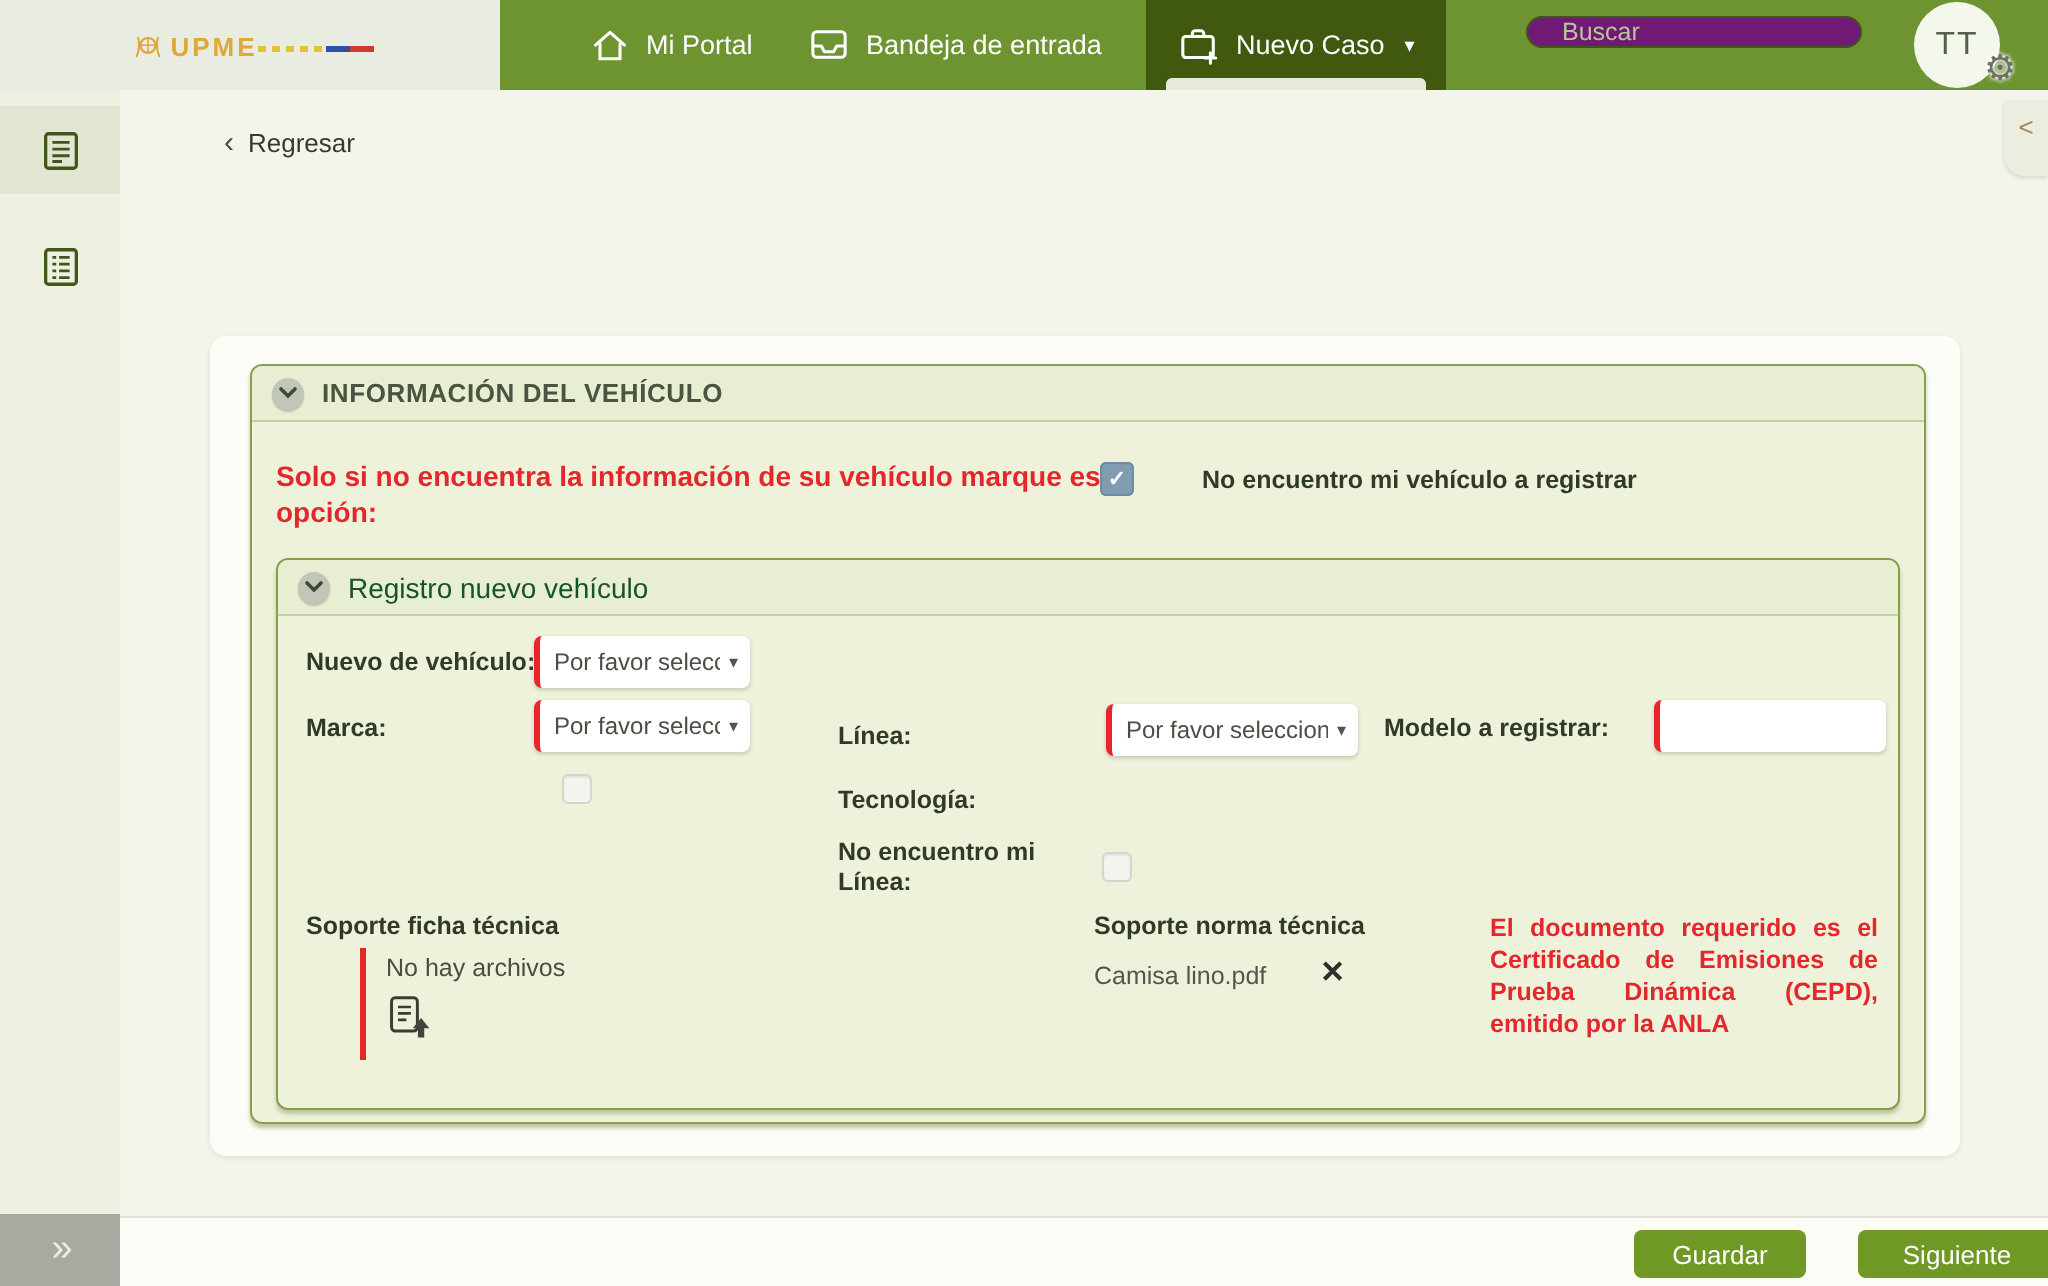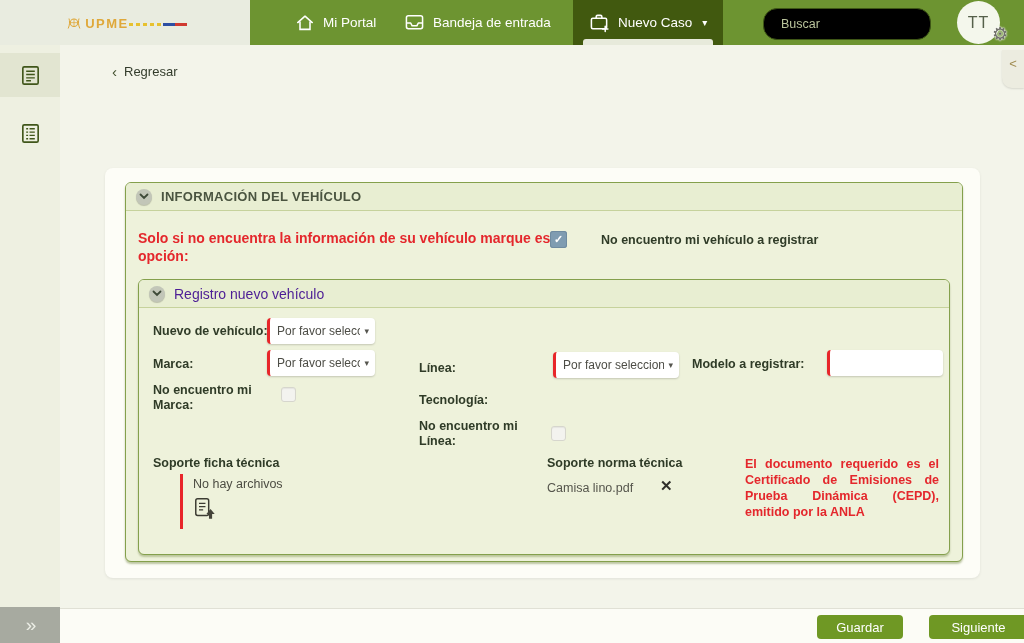--- a/index.html
+++ b/index.html
@@ -12,21 +12,21 @@
   .logo-stack { display:flex; flex-direction:row; align-items:center; margin-top:2px; }
   .logo-name { color:#dfa83a; font-weight:bold; font-size:13px; letter-spacing:1.5px; line-height:13px; }
   .logo-stripes { margin-top:2px; width:58px; height:3px; display:flex; }
   .stripe-dash { width:34px; height:3px; background:repeating-linear-gradient(90deg,#e7c12f 0 4px, transparent 4px 7px); }
   .stripe-blue { width:12px; height:3px; background:#2e4fa3; }
   .stripe-red { width:12px; height:3px; background:#d03a31; }
   .nav-item { position:absolute; top:0; height:45px; display:flex; align-items:center; gap:8px; color:#fff; font-size:13.5px; cursor:pointer; }
   .nav-tab-active { background:#41590f; padding:0 16px;align-items:center; }
   .tab-strip { position:absolute; bottom:0; left:10px; right:10px; height:6px; background:#e7eadb; border-radius:3px 3px 0 0; }
   .nav-caret { font-size:10px; margin-left:2px; }
-  .searchbox { position:absolute; left:763px; top:8px; width:168px; height:32px; background:#000000; border:1px solid #3e5616; border-radius:14px; display:flex; align-items:center; padding:0 10px; gap:7px; }
+  .searchbox { position:absolute; left:763px; top:8px; width:168px; height:16px; background:#701a75; border:1px solid #3e5616; border-radius:14px; display:flex; align-items:center; padding:0 10px; gap:7px; }
   .searchbox input { flex:1; background:transparent; border:none; outline:none; color:#e6ecd2; font-size:12.5px; font-family:"Liberation Sans",sans-serif; }
   .searchbox input::placeholder { color:#b9c39b; }
   .avatar { position:absolute; left:957px; top:1px; width:43px; height:43px; border-radius:50%; background:#f4f7ec; display:flex; align-items:center; justify-content:center; color:#55604a; font-size:16px; letter-spacing:1px; cursor:pointer; }
   .gear { position:absolute; left:992px; top:25px; font-size:18px; color:#70706a; text-shadow:0 0 2px #ffffff, 0 0 2px #ffffff; cursor:pointer; line-height:1; }
 
   
   .sidebar { position:absolute; left:0; top:45px; width:60px; height:562px; background:#eef0e1; }
   .side-item { width:60px; height:44px; display:flex; align-items:center; justify-content:center; cursor:pointer; }
   .side-item.sel { background:#e2e5d1; }
   .side-item:nth-child(1){ margin-top:8px; }
@@ -47,21 +47,21 @@
   .panel-title { font-size:13px; font-weight:600; color:#4a5440; letter-spacing:.3px; }
   .warn-text { position:absolute; left:12px; top:46px; width:445px; color:#e4272c; font-weight:bold; font-size:14px; line-height:18px; }
   .chk { border-radius:3px; cursor:pointer; }
   .chk-on { position:absolute; left:424px; top:48px; width:17px; height:17px; background:#7f9cb1; color:#fff; font-size:11px; font-weight:bold; display:flex; align-items:center; justify-content:center; box-shadow:inset 0 0 0 1px #6f8ba0; }
   .chk-off { width:15px; height:15px; background:#f3f3ef; border:1px solid #d6d6cd; box-shadow:inset 0 1px 1px rgba(0,0,0,.06); }
   .lbl { font-size:12.5px; font-weight:bold; color:#2f3b27; line-height:15px; }
   .nf-label { position:absolute; left:475px; top:50px; }
 
   .subpanel { position:absolute; left:12px; top:96px; width:812px; height:276px; background:#eef2db; border:1px solid #84a04c; border-radius:6px; box-shadow:0 2px 2px rgba(110,130,60,.4); }
   .subpanel .acc-head { background:#e8eed2; }
-  .subpanel-title { font-size:14px; color:#4c1d95; }
+  .subpanel-title { font-size:14px; color:#14532d; }
 
   .field-label { position:absolute; }
   .select { position:absolute; height:26px; background:#fff; border-left:3px solid #e8262a; border-radius:4px; box-shadow:0 1px 2px rgba(0,0,0,.18); display:flex; align-items:center; padding:0 6px 0 7px; cursor:pointer; }
   .select .stxt { flex:1; font-size:12px; color:#4d4d46; white-space:nowrap; overflow:hidden; }
   .select .caret { font-size:9px; color:#55554e; margin-left:4px; }
   .tinput { position:absolute; height:26px; background:#fff; border-left:3px solid #e8262a; border-radius:4px; box-shadow:0 1px 2px rgba(0,0,0,.18); font-size:12px; color:#4d4d46; padding:0 7px; display:flex; align-items:center; cursor:text; }
 
   .upload-zone { position:absolute; left:14px; top:194px; border-left:3px solid #e8262a; padding:3px 0 4px 10px;margin-left:27px; }
   .file-empty { font-size:12.5px; color:#4c4c42; }
   .file-name { position:absolute; left:408px; top:201px; font-size:12.5px; color:#55554c; }
@@ -208,21 +208,20 @@
       <span class="lbl field-label" style="left:280px; top:81px;">Línea:</span>
       <div class="select" style="left:414px; top:72px; width:126px;">
         <span class="stxt">Por favor seleccionar</span>
         <span class="caret">▾</span>
       </div>
       <span class="lbl field-label" style="left:553px; top:77px;">Modelo a registrar:</span>
       <div class="tinput" style="left:688px; top:70px; width:116px;">
         <span></span>
       </div>
 
-      <span class="lbl field-label" style="left:14px; top:103px; width:114px;">No encuentro mi Marca:</span>
       <div class="chk chk-off field-label" style="left:142px; top:107px;"></div>
       <span class="lbl field-label" style="left:280px; top:113px;">Tecnología:</span>
 
       <span class="lbl field-label" style="left:280px; top:139px; width:114px;">No encuentro mi Línea:</span>
       <div class="chk chk-off field-label" style="left:412px; top:146px;"></div>
 
       <span class="lbl field-label" style="left:14px; top:176px;">Soporte ficha técnica</span>
       <div class="upload-zone">
         <div class="file-empty">No hay archivos</div>
         <svg width="24" height="24" viewBox="0 0 26 26" style="margin-top:6px; cursor:pointer;">

